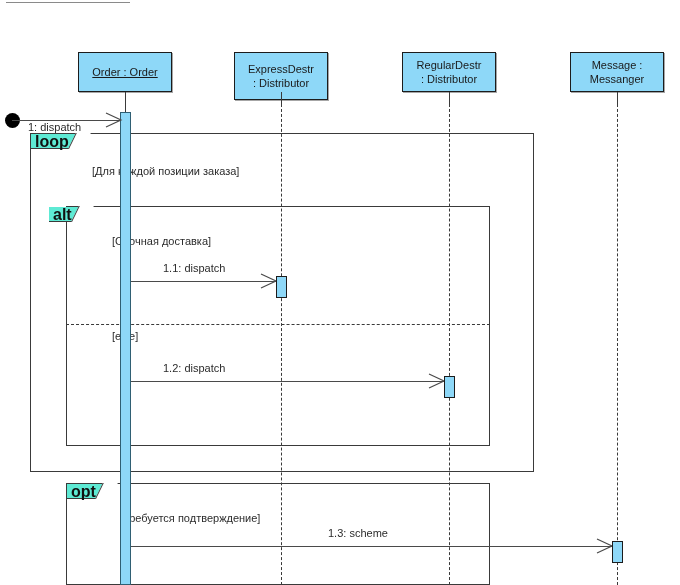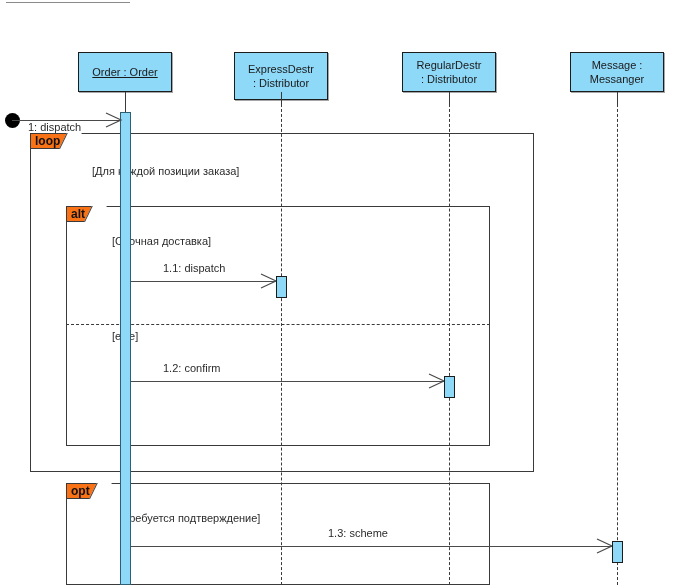--- a/index.html
+++ b/index.html
@@ -111,22 +111,22 @@
   .fragment {
     border: 1px solid #3a3a3a;
     box-sizing: border-box;
     background: transparent;
   }
   .frag-tab {
     height: 15px;
     padding: 0 13px 0 4px;
     border-right: 1px solid #3a3a3a;
     border-bottom: 1px solid #3a3a3a;
-    background: #f97316;
-    font-size: 12px;
+    background: #5eead4;
+    font-size: 16px;
     font-weight: bold;
     line-height: 15px;
     color: #111;
     white-space: nowrap;
     box-sizing: border-box;
   }
   .frag-tab .tabcut {
     position: absolute;
     right: -1px; top: -1px;
     width: 14px; height: 16px;
@@ -184,21 +184,21 @@
   <div class="abs lifeline-stem" style="left:617px; top:104px; height:481px;"></div>
 
   <div class="abs fragment" style="left:30px; top:133px; width:504px; height:339px;"></div>
   <div class="abs frag-tab" style="left:31px; top:134px;">
     <span>loop</span>
     <span class="tabcut"></span>
   </div>
   <div class="abs guard" style="left:92px; top:165px;">[Для каждой позиции заказа]</div>
 
   <div class="abs fragment" style="left:66px; top:206px; width:424px; height:240px;"></div>
-  <div class="abs frag-tab" style="left:67px; top:207px;">
+  <div class="abs frag-tab" style="left:49px; top:207px;">
     <span>alt</span>
     <span class="tabcut"></span>
   </div>
   <div class="abs guard" style="left:112px; top:235px;">[Срочная доставка]</div>
 
   <div class="abs frag-divider" style="left:66px; top:324px; width:424px;"></div>
   <div class="abs guard" style="left:112px; top:330px;">[else]</div>
 
   <div class="abs fragment" style="left:66px; top:483px; width:424px; height:102px;"></div>
   <div class="abs frag-tab" style="left:67px; top:484px;">
@@ -220,21 +220,21 @@
   <svg class="abs" style="left:259px; top:271px;" width="20" height="20">
     <polyline points="2,3 17,10 2,17" fill="none" stroke="#4a4a4a" stroke-width="1.2"></polyline>
   </svg>
   <div class="abs msg-label" style="left:163px; top:262px;text-align:center;">1.1: dispatch</div>
   <div class="abs activation dark-edge" style="left:276px; top:276px; width:11px; height:22px;"></div>
 
   <div class="abs msg-line" style="left:131px; top:381px; width:313px;"></div>
   <svg class="abs" style="left:427px; top:371px;" width="20" height="20">
     <polyline points="2,3 17,10 2,17" fill="none" stroke="#4a4a4a" stroke-width="1.2"></polyline>
   </svg>
-  <div class="abs msg-label" style="left:163px; top:362px;">1.2: confirm</div>
+  <div class="abs msg-label" style="left:163px; top:362px;">1.2: dispatch</div>
   <div class="abs activation dark-edge" style="left:444px; top:376px; width:11px; height:22px;"></div>
 
   <div class="abs msg-line" style="left:131px; top:546px; width:481px;"></div>
   <svg class="abs" style="left:595px; top:536px;" width="20" height="20">
     <polyline points="2,3 17,10 2,17" fill="none" stroke="#4a4a4a" stroke-width="1.2"></polyline>
   </svg>
   <div class="abs msg-label" style="left:328px; top:527px;">1.3: scheme</div>
   <div class="abs activation dark-edge" style="left:612px; top:541px; width:11px; height:22px;"></div>
 
 </div>

